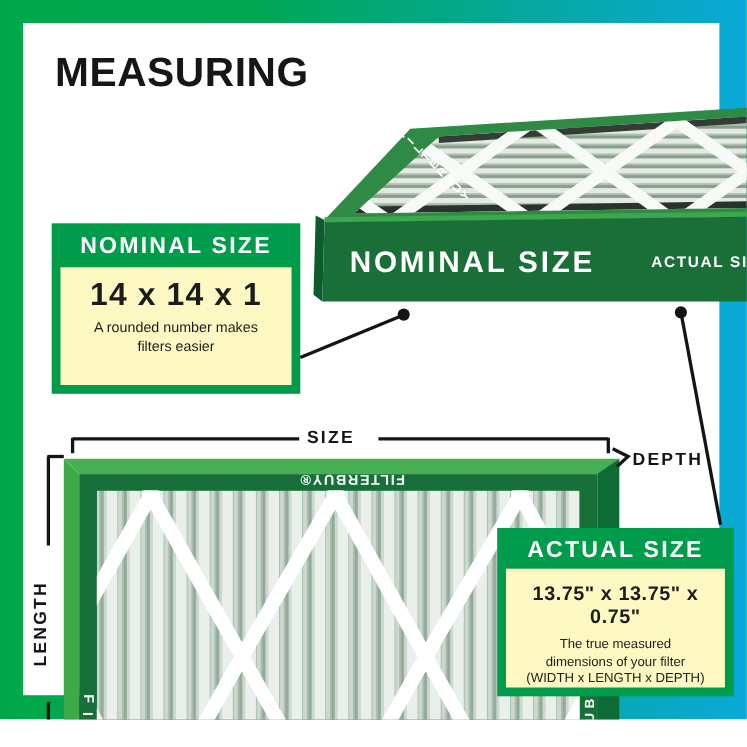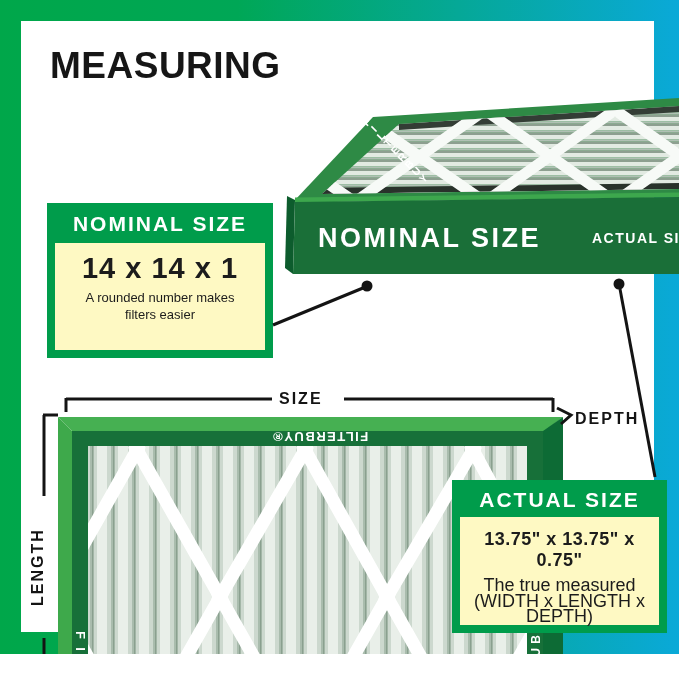--- a/index.html
+++ b/index.html
@@ -17,21 +17,21 @@
   .card .inner{position:absolute;left:8px;right:8px;bottom:8px;background:#fef9c3;text-align:center;color:#1c1c1c;}
   #nominal-card{left:47px;top:203px;width:226px;height:155px;}
   #nominal-card .hdr{font-size:21px;padding-top:9px;}
   #nominal-card .inner{top:40px;}
   #nominal-card .val{font-size:29px;font-weight:bold;margin-top:9px;letter-spacing:1px;}
   #nominal-card .desc{font-size:13px;line-height:16.5px;margin-top:5px;}
   #actual-card{left:452px;top:480px;width:215px;height:153px;}
   #actual-card .hdr{font-size:21px;padding-top:8px;}
   #actual-card .inner{top:37px;}
   #actual-card .val{font-size:18px;font-weight:bold;margin-top:12px;letter-spacing:.5px;}
-  #actual-card .desc{font-size:18px;line-height:15.5px;margin-top:7px;}
+  #actual-card .desc{font-size:12px;line-height:15.5px;margin-top:7px;}
   
   #edge-filter{position:absolute;left:280px;top:90px;z-index:3;}
   #front-filter{position:absolute;left:55px;top:412px;z-index:3;}
   svg text{font-family:"Liberation Sans","DejaVu Sans",sans-serif;}
   
   .dimlabel{position:absolute;color:#141414;font-weight:bold;font-size:16px;letter-spacing:2px;z-index:7;}
   #width-label{left:279px;top:390px;}
   #depth-label{left:575px;top:410px;}
   #length-label{left:29px;top:499px;height:136px;writing-mode:vertical-rl;transform:rotate(180deg);
                 display:flex;align-items:center;justify-content:center;}
@@ -169,20 +169,21 @@
       </div>
     </div>
   </div>
 
   <div id="actual-card" class="card">
     <div class="hdr">ACTUAL SIZE</div>
     <div class="inner">
       <div class="val">13.75" x 13.75" x 0.75"</div>
       <div class="desc">
         <div>The true measured</div>
+        <div>dimensions of your filter</div>
         <div>(WIDTH x LENGTH x DEPTH)</div>
       </div>
     </div>
   </div>
 
   <div id="width-label" class="dimlabel">SIZE</div>
   <div id="depth-label" class="dimlabel">DEPTH</div>
   <div id="length-label" class="dimlabel">LENGTH</div>
 
   <svg id="overlay" width="679" height="679" viewBox="0 0 679 679">

